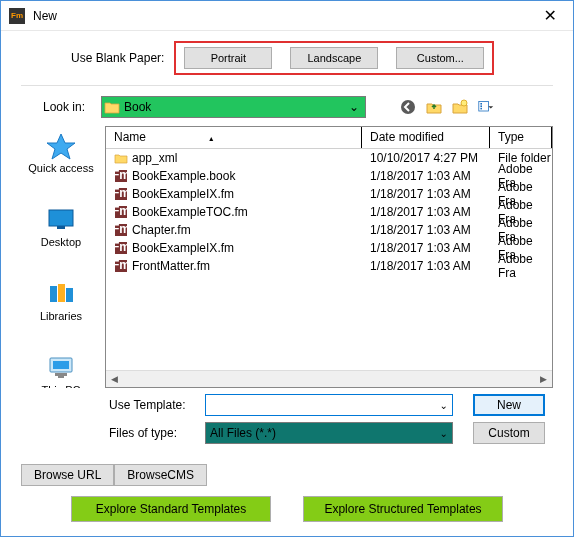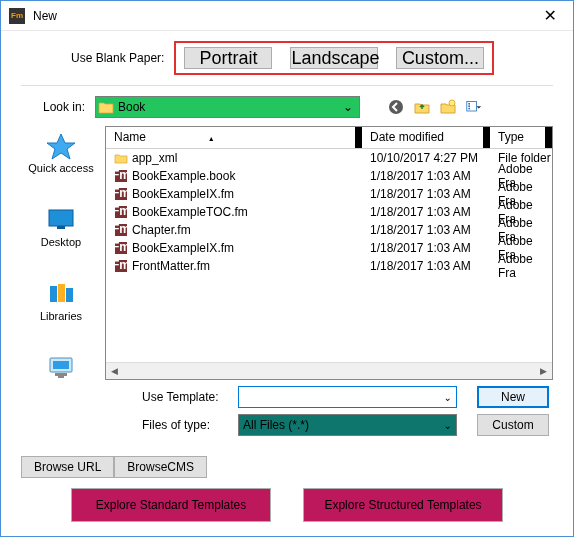--- a/index.html
+++ b/index.html
@@ -6,66 +6,66 @@
 body { background: #fff; }
 .window { width: 574px; height: 537px; border: 1px solid #4a90d9; background: #fff; display: flex; flex-direction: column; }
 .titlebar { height: 30px; display: flex; align-items: center; padding: 0 8px; background: #fff; border-bottom: 1px solid #e8e8e8; }
 .titlebar .icon { width: 16px; height: 16px; background: #333; margin-right: 8px; display:flex; align-items:center; justify-content:center; }
 .titlebar .icon span { font-size:8px; color:#f90; font-weight:bold;}
 .titlebar .title { font-size: 12px; }
 .titlebar .close { margin-left: auto; font-size: 16px; padding: 0 8px; cursor: pointer; }
 .paper-row { display: flex; align-items: center; padding: 10px 30px 6px; }
 .paper-row .label { margin-left: 40px; margin-right: 10px; }
 .highlight-box { border: 2px solid #e03030; padding: 4px 8px; display: flex; gap: 18px; }
-.paper-btn { width: 88px; height: 22px; border: 1px solid #adadad; background: #e1e1e1; cursor: pointer; font-size: 18px; }
+.paper-btn { width: 88px; height: 22px; border: 1px solid #adadad; background: #e1e1e1; cursor: pointer; font-size: 11px; }
 .divider { height: 1px; background: #e0e0e0; margin: 4px 20px 8px; }
-.lookin-row { display: flex; align-items: center; padding: 2px 24px 8px; gap: 6px; }
+.lookin-row { display: flex; align-items: center; padding: 2px 24px 8px; gap: 12px; }
 .lookin-row .label { width: 60px; text-align: right; margin-right: 4px; }
 .lookin-combo { flex: 1; display: flex; align-items: center; border: 1px solid #7a7a7a; height: 22px; background: #22c55e; padding-left: 2px; max-width: 265px; }
 .lookin-combo .folder { width: 16px; height: 14px; margin-right: 4px; display:inline-block;}
 .lookin-combo .text { flex: 1; }
 .lookin-combo .arrow { padding: 0 6px; }
 .toolbar-icons { display: flex; gap: 6px; margin-left: 20px; align-items:center;}
 .ticon { width: 20px; height: 20px; display:flex; align-items:center; justify-content:center; cursor:pointer;}
 .ticon svg { width:16px; height:16px;}
 .midarea { display: flex; flex: 1; padding: 0 20px 0 16px; overflow: hidden; }
 .sidebar { width: 88px; display: flex; flex-direction: column; align-items: center; padding-top: 6px; gap: 32px; }
 .sb-item { display: flex; flex-direction: column; align-items: center; gap: 2px; cursor: pointer; }
 .sb-item .sb-ico { width: 32px; height: 28px; display:flex; align-items:center; justify-content:center;}
 .sb-item .sb-ico svg { width:32px; height:28px;}
 .sb-item .sb-label { font-size: 11px; text-align:center;}
 .filepanel { flex: 1; border: 1px solid #888; background: #fff; display: flex; flex-direction: column; overflow: hidden; }
 .fhead { display: flex; border-bottom: 1px solid #d0d0d0; height: 22px; background: #fff; }
-.fhead .col { padding: 3px 8px; border-right: 7px solid #000000; font-size: 12px; }
+.fhead .col { padding: 3px 8px; border-right: 1px solid #000000; font-size: 12px; }
 .col-name { width: 256px; }
 .col-date { width: 128px; }
 .col-type { flex: 1; }
 .fbody { flex: 1; overflow: hidden; }
 .frow { display: flex; height: 18px; align-items: center; }
 .frow .fname { width: 256px; padding-left: 8px; display: flex; align-items: center; gap: 4px; }
 .frow .fdate { width: 128px; padding-left: 8px; }
 .frow .ftype { flex: 1; padding-left: 8px; }
 .ficon { width: 14px; height: 14px; display:inline-flex; align-items:center; justify-content:center;}
 .ficon svg { width: 14px; height: 14px;}
 .hscroll { height: 17px; background: #f0f0f0; display: flex; align-items: center; border-top: 1px solid #ddd; }
 .hscroll .arrow { width: 17px; text-align: center; color: #606060; font-size: 9px; cursor:pointer;}
 .hscroll .track { flex: 1; }
 .bottom-fields { padding: 6px 24px 6px 108px; }
 .bf-row { display: flex; align-items: center; margin-bottom: 6px; gap: 6px; }
-.bf-row .bf-label { width: 90px; margin-left: 33px; }
+.bf-row .bf-label { width: 90px; }
 .bf-row .bf-combo { flex: 1; max-width: 248px; display: flex; align-items: center; border: 1px solid #7a7a7a; height: 22px; padding: 0 4px; background: #fff;}
 .bf-row .bf-combo.focused { border-color: #0078d7; }
 .bf-row .bf-combo .text { flex: 1; }
 .bf-row .bf-combo .arrow { padding-left: 4px; font-size:10px;}
 .bf-row .bf-btn { width: 72px; height: 22px; border: 1px solid #adadad; background: #e1e1e1; margin-left: 14px; cursor: pointer;}
 .bf-row .bf-btn.primary { border: 2px solid #0078d7; background: #e5f1fb;}
 .browse-row { padding: 8px 20px 4px; display: flex; }
 .browse-row .b-btn { height: 22px; padding: 0 12px; border: 1px solid #adadad; background: #e1e1e1; cursor: pointer;}
 .explore-row { padding: 6px 40px 14px; display: flex; gap: 32px; justify-content: center; }
-.explore-row .e-btn { height: 34px; width: 200px; border: 1px solid #adadad; background: #be185d; cursor: pointer;}
+.explore-row .e-btn { height: 26px; width: 200px; border: 1px solid #adadad; background: #84cc16; cursor: pointer;}
 </style>
 </head>
 <body>
 
 <div class="window">
 
   <div class="titlebar">
     <div class="icon">
         <span>Fm</span>
       </div>

